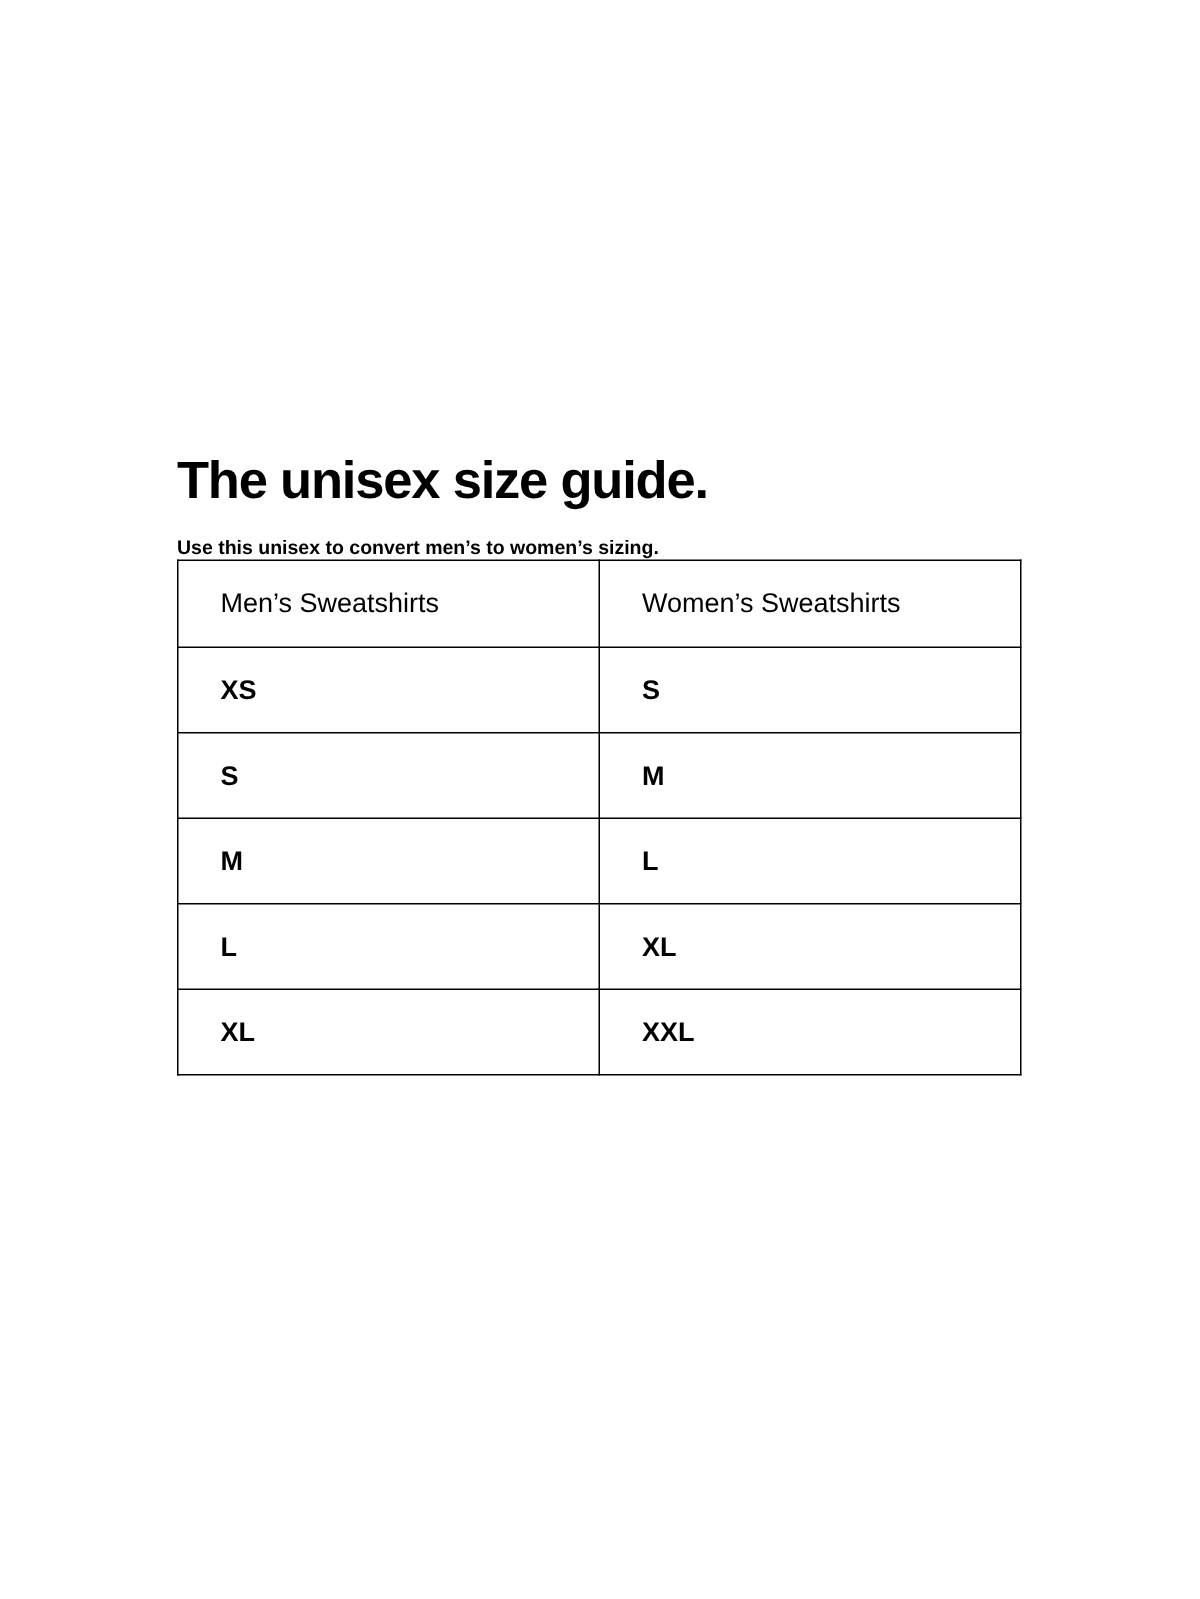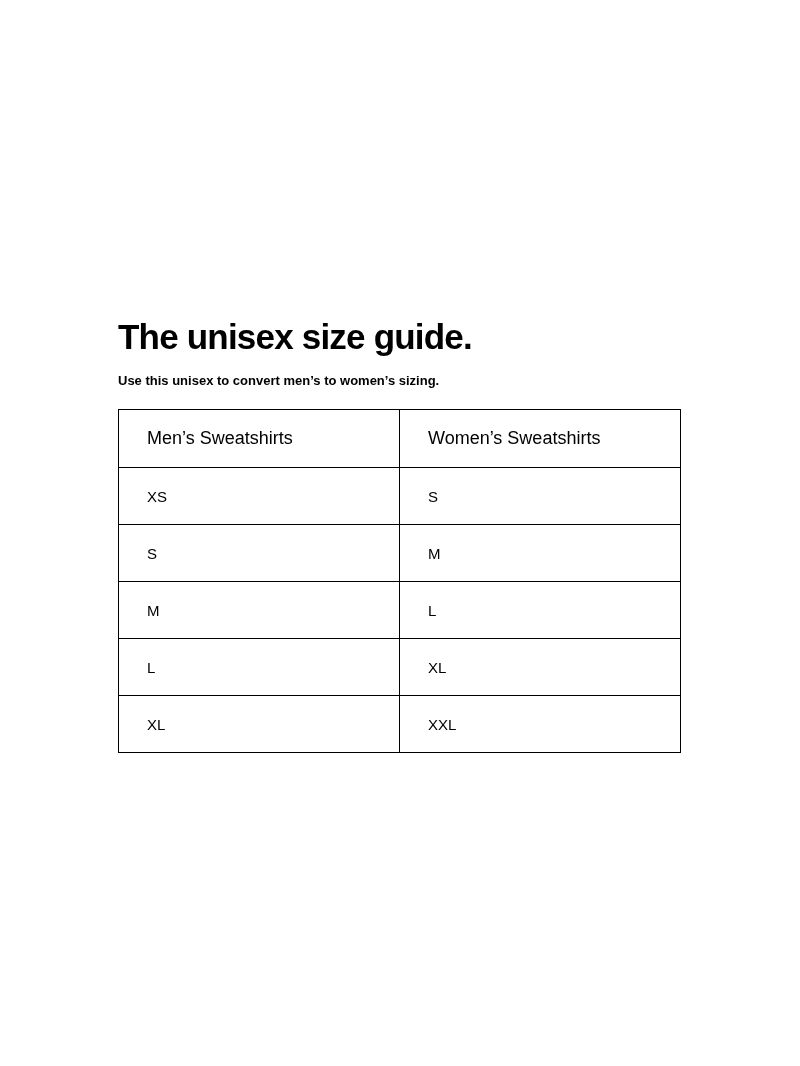--- a/index.html
+++ b/index.html
@@ -12,53 +12,52 @@
     height: 1066px;
     font-family: "Liberation Sans", sans-serif;
     color: #000000;
     -webkit-font-smoothing: antialiased;
     position: relative;
     overflow: hidden;
   }
   .page {
     position: absolute;
     left: 118px;
-    top: 318px;
+    top: 302px;
     width: 564px;
   }
   .title {
     font-size: 35px;
     font-weight: bold;
     letter-spacing: -0.8px;
     line-height: 1.1;
     margin: 0 0 0 0;
     color: #000;
   }
   .subtitle {
     font-size: 13px;
     font-weight: bold;
     line-height: 1.3;
     margin: 16px 0 0 0;
     color: #000;
   }
   .size-table {
-    margin-top: 20px;
     border-collapse: collapse;
     width: 562px;
     table-layout: fixed;
   }
   .size-table th,
   .size-table td {
     border: 1px solid #000000;
     text-align: left;
     vertical-align: middle;
     padding: 0 0 0 28px;
     height: 56px;
-    font-size: 15px;
-    font-weight: normal;
+    font-size: 18px;
+    font-weight: bold;
     color: #000;
   }
   .size-table th {
     font-size: 18px;
     font-weight: normal;
     height: 57px;
   }
   .size-table col.c1 { width: 281px; }
   .size-table col.c2 { width: 281px; }
 </style>

